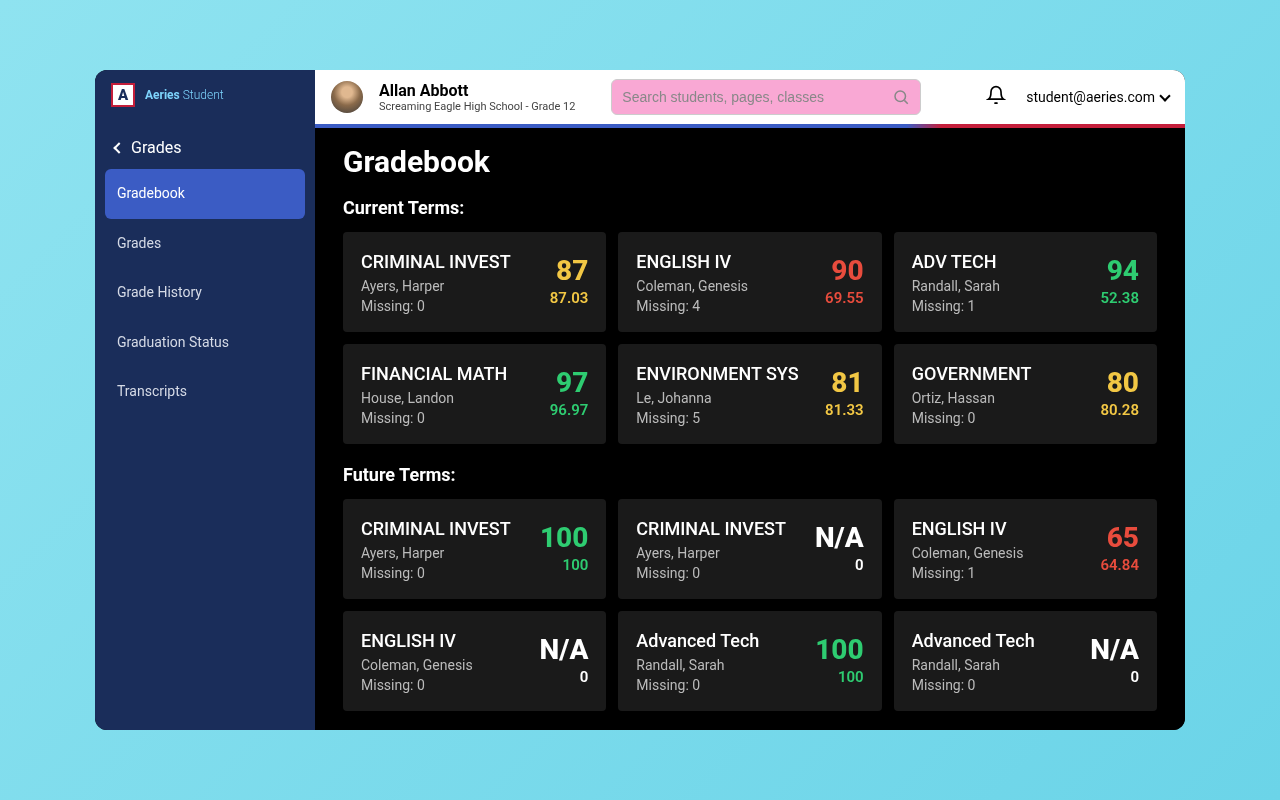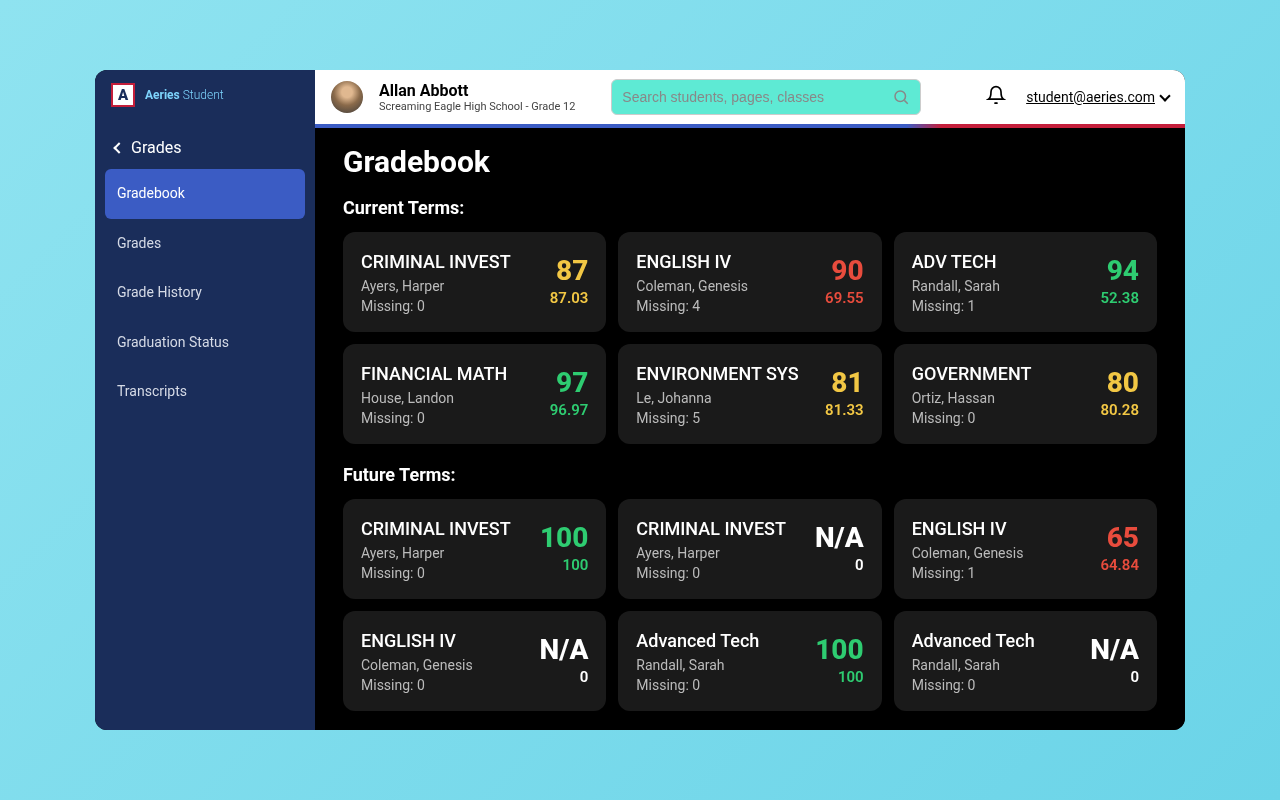--- a/index.html
+++ b/index.html
@@ -104,38 +104,38 @@
 .student-school { font-size: 11px; color: #444; }
 .search-wrap {
   flex: 1;
   max-width: 310px;
   margin-left: 20px;
   position: relative;
   display: flex;
   align-items: center;
   border: 1px solid #ccc;
   border-radius: 6px;
-  background: #5eead4;
+  background: #f9a8d4;
   padding: 0 10px;
   height: 36px;
 }
 .search-input {
   border: none;
   outline: none;
   background: transparent;
   flex: 1;
   font-size: 14px;
   color: #333;
 }
 .search-input::placeholder { color: #888; }
 .search-icon-svg { color: #888; }
 .bell-wrap { margin-left: auto; margin-right: 4px; cursor: pointer; }
 .user-email-wrap {
   display: flex; align-items: center; gap: 6px;
-  cursor: pointer; font-size: 14px; color: #000; text-decoration: underline;
+  cursor: pointer; font-size: 14px; color: #000;
 }
 .chevron-down {
   width: 8px; height: 8px;
   border-right: 2px solid #000;
   border-bottom: 2px solid #000;
   transform: rotate(45deg);
   margin-top: -3px;
 }
 .content {
   flex: 1;
@@ -157,21 +157,21 @@
   margin-top: 6px;
 }
 .cards {
   display: grid;
   grid-template-columns: repeat(3, 1fr);
   gap: 12px;
   margin-bottom: 20px;
 }
 .card {
   background: #1a1a1a;
-  border-radius: 12px;
+  border-radius: 4px;
   padding: 16px 18px;
   display: flex;
   justify-content: space-between;
   align-items: center;
   min-height: 100px;
   cursor: pointer;
 }
 .card-left { color: #d0d0d0; }
 .course-name { color: #fff; font-size: 18px; font-weight: 500; margin-bottom: 6px; }
 .teacher { font-size: 14px; color: #bbb; margin-bottom: 4px; }

